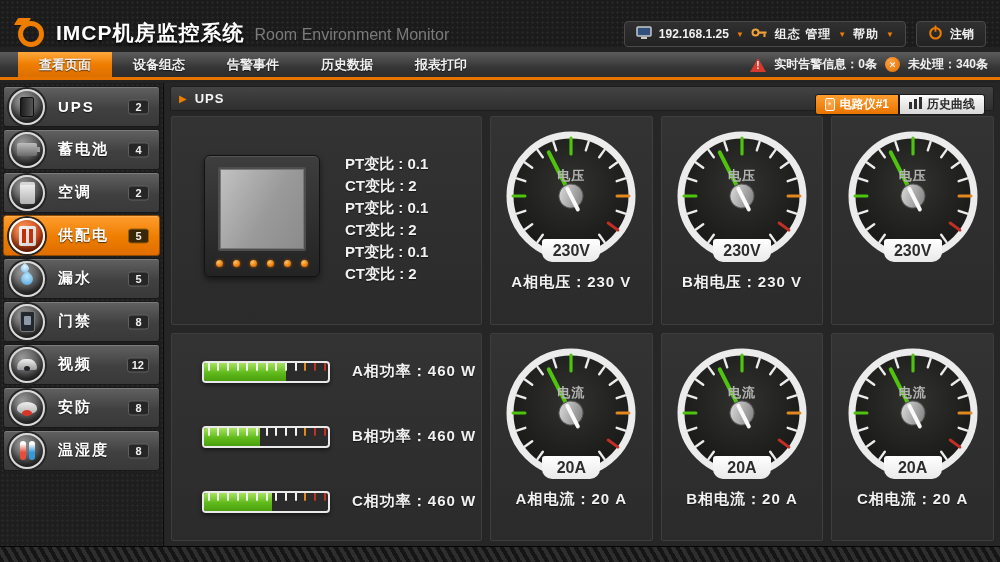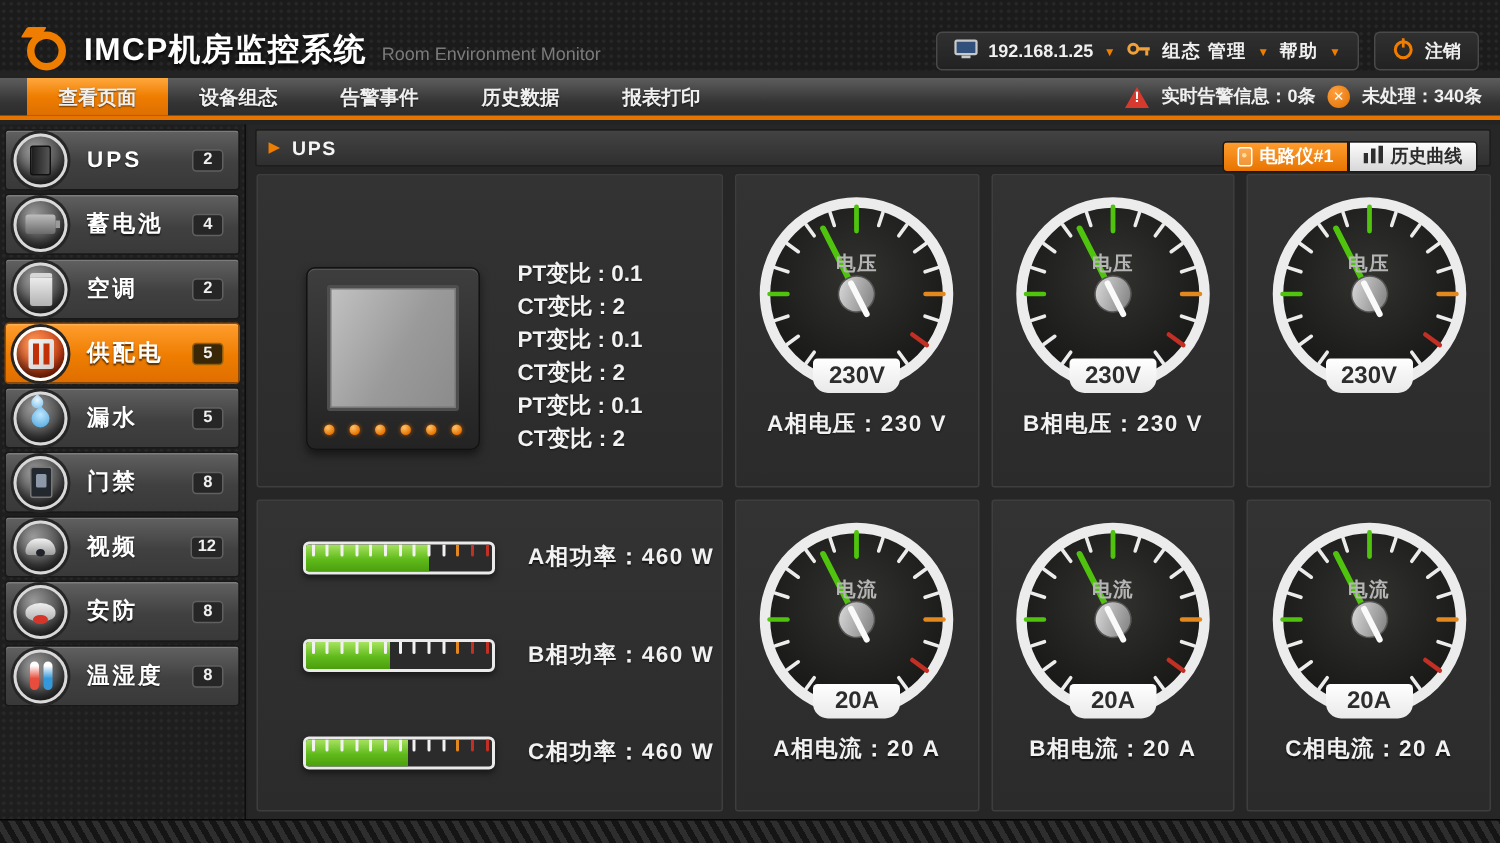--- a/index.html
+++ b/index.html
@@ -10,21 +10,21 @@
   
   .hdr{position:absolute;left:0;top:0;width:100%;height:47px;display:flex;align-items:flex-end;
        padding-left:18px;background-color:#1b1b1b;
        background-image:radial-gradient(circle, rgba(255,255,255,.05) 1px, transparent 1.3px);
        background-size:5px 5px;}
   .logo{width:26px;height:26px;border:5px solid #ee7d00;border-radius:50%;position:relative;flex:none;}
   .logo::before{content:"";position:absolute;top:-8px;left:-7px;width:13px;height:7px;background:#ee7d00;
        transform:skewX(-32deg);border-radius:1px;}
   .titles{display:flex;align-items:baseline;margin-left:12px;}
   .app-title{color:#fff;font-size:21px;font-weight:bold;letter-spacing:1px;text-shadow:0 2px 2px rgba(0,0,0,.7);}
-  .app-sub{color:#7b7b7b;font-size:12px;margin-left:10px;margin-top:27px;}
+  .app-sub{color:#7b7b7b;font-size:16px;margin-left:10px;margin-top:27px;}
   .hdr-controls{margin-left:auto;display:flex;gap:10px;margin-right:14px;}
   .hdr-box{display:flex;align-items:center;gap:7px;padding:0 11px;height:26px;
        background:linear-gradient(#303030,#222);border:1px solid #4a4a4a;border-radius:4px;
        color:#f0f0f0;font-size:12px;font-weight:bold;cursor:pointer;}
   .caret{color:#ee7d00;font-size:8px;}
   .divtxt{letter-spacing:1px;}
 
   
   .nav{position:absolute;left:0;top:52px;width:100%;height:28px;display:flex;align-items:stretch;
        background:linear-gradient(#5d5d5d,#343434 65%,#2c2c2c);border-bottom:3px solid #e87400;}
@@ -98,21 +98,21 @@
   .btn-meter{background:linear-gradient(#ff9d2e,#e87400);color:#fff;border-radius:3px 0 0 3px;}
   .mi{width:10px;height:13px;border:1px solid #fff;border-radius:2px;background:rgba(255,255,255,.2);position:relative;}
   .mi::after{content:"";position:absolute;left:2.5px;top:3px;width:3px;height:3px;border-radius:50%;background:#ffdc9a;}
   .btn-hist{background:linear-gradient(#fdfdfd,#d7d7d7);color:#2c2c2c;border-radius:0 3px 3px 0;}
 
   .content{position:absolute;left:6px;right:6px;top:33px;bottom:5px;display:grid;
        grid-template-columns:311px 1fr 1fr 1fr;grid-template-rows:1fr 1fr;gap:8px;}
   .panel{background:linear-gradient(#333,#2b2b2b);border:1px solid #3e3e3e;border-radius:2px;}
 
   
-  .panel-device{display:flex;padding:38px 0 0 32px;align-items:center;}
+  .panel-device{display:flex;padding:38px 0 0 32px;}
   .meter-device{width:116px;height:122px;background:linear-gradient(#3e3e3e,#232323);
        border:1px solid #121212;border-radius:6px;box-shadow:inset 0 1px 0 rgba(255,255,255,.12),0 3px 6px rgba(0,0,0,.5);
        display:flex;flex-direction:column;align-items:center;}
   .meter-screen{width:88px;height:84px;margin-top:11px;border:2px solid #4e4e4e;border-radius:2px;
        background:linear-gradient(120deg,#c2c2c2,#9a9a9a 55%,#8b8b8b);
        box-shadow:inset 0 0 0 1px #777;}
   .meter-leds{display:flex;gap:10px;margin-top:9px;}
   .meter-leds i{width:7px;height:7px;border-radius:50%;background:radial-gradient(circle at 35% 30%,#ffc46a,#e87400 70%);
        box-shadow:0 0 3px #b35a00;}
   .device-info{margin-left:25px;margin-top:-2px;display:flex;flex-direction:column;color:#f2f2f2;

